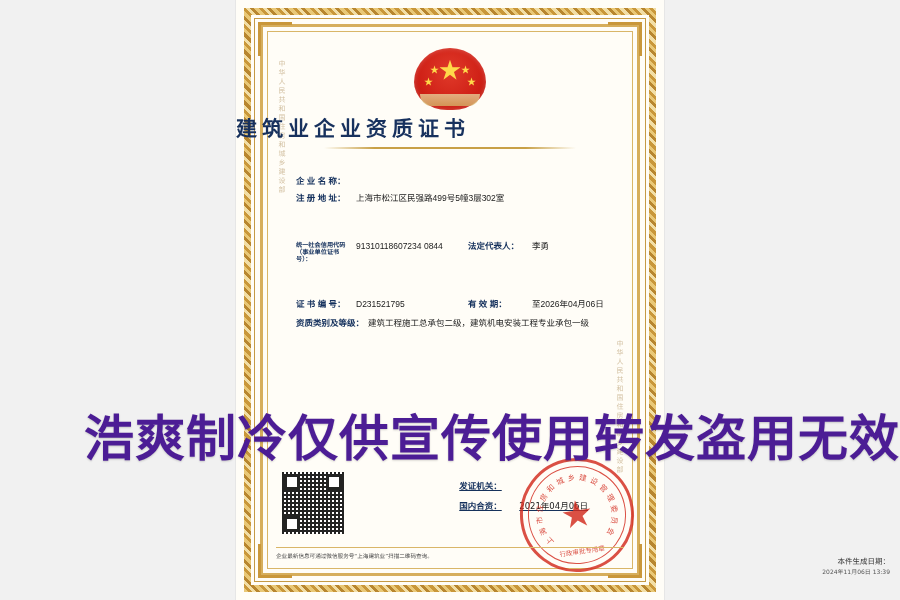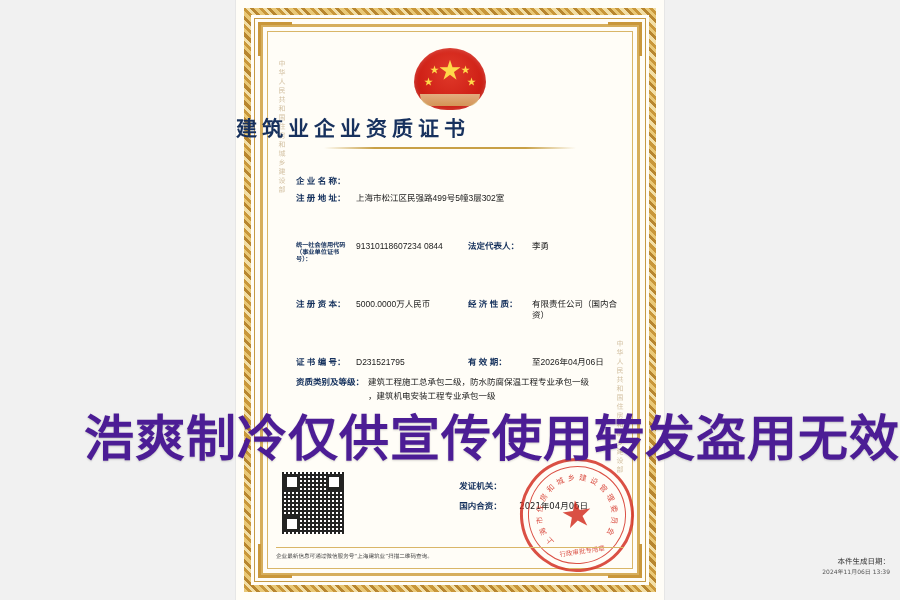--- a/index.html
+++ b/index.html
@@ -223,21 +223,21 @@
 
   .issuer-block {
     position: absolute;
     right: 76px;
     bottom: 78px;
     font-size: 8.5px;
     color: #16325c;
     font-family: "DejaVu Sans", "Liberation Sans", sans-serif;
     text-align: left;
   }
-  .issuer-block .row { margin-bottom: 10px; }
+  .issuer-block .row { margin-bottom: 10px; text-decoration: underline; }
   .issuer-block .lbl { width: 58px; }
 
   
   .seal {
     position: absolute;
     right: 30px;
     bottom: 28px;
     width: 108px;
     height: 108px;
     border: 3px solid #d32b1e;
@@ -371,47 +371,36 @@
       <div class="left-part">
         <div class="lbl-stack">统一社会信用代码<br>（事业单位证书号）：</div>
         <div class="val">91310118607234 0844</div>
       </div>
       <div class="right-part">
         <div class="lbl w2">法定代表人：</div>
         <div class="val">李勇</div>
       </div>
     </div>
 
-    <div class="row half">
-      <div class="left-part">
-        <div class="lbl w1">注 册 资 本：</div>
-        <div class="val">5000.0000万人民币</div>
-      </div>
-      <div class="right-part">
-        <div class="lbl w2">经 济 性 质：</div>
-        <div class="val">有限责任公司（国内合资）</div>
-      </div>
-    </div>
 
     <div class="row half">
       <div class="left-part">
         <div class="lbl w1">证 书 编 号：</div>
         <div class="val">D231521795</div>
       </div>
       <div class="right-part">
         <div class="lbl w2">有 效 期：</div>
         <div class="val">至2026年04月06日</div>
       </div>
     </div>
 
     <div class="qual-row">
       <div class="qual-lbl">资质类别及等级：</div>
       <div class="qual-val">
-        <div>建筑工程施工总承包二级，防水防腐保温工程专业承包一级</div>
-        <div>，建筑机电安装工程专业承包一级</div>
+        <div>建筑工程施工总承包二级，建筑机电安装工程专业承包一级</div>
       </div>
     </div>
 
   </div>
 
   <div class="qrcode">
     <div class="qr-eye e1"></div>
     <div class="qr-eye e2"></div>
     <div class="qr-eye e3"></div>
   </div>

